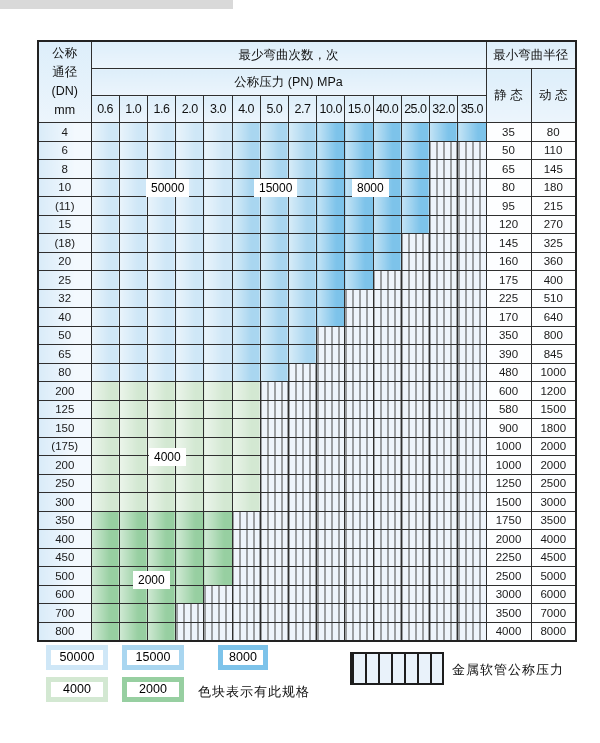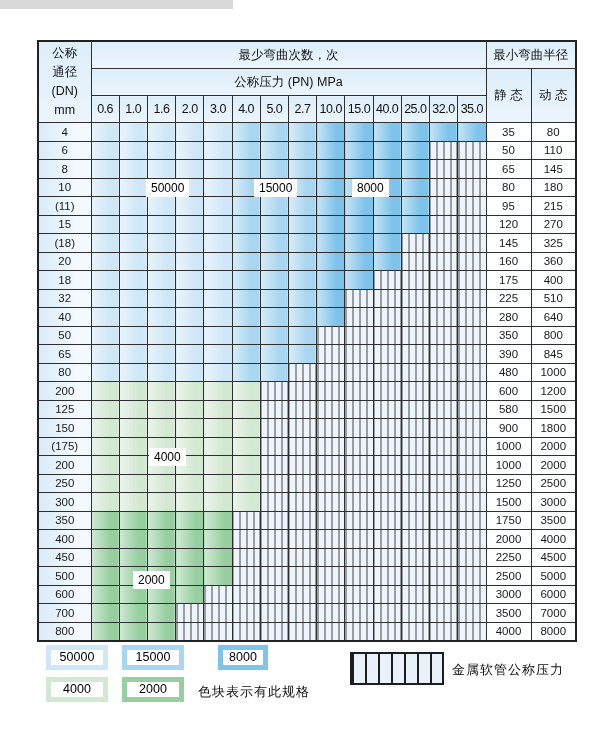--- a/index.html
+++ b/index.html
@@ -238,21 +238,21 @@
           <td class="zone-cell" style="--c: #7dc3ea;"></td>
           <td class="zone-cell" style="--c: #7dc3ea;"></td>
           <td class="zone-cell" style="--c: #7dc3ea;"></td>
           <td class="striped-cell"></td>
           <td class="striped-cell"></td>
           <td class="striped-cell"></td>
           <td class="val-cell">160</td>
           <td class="val-cell">360</td>
         </tr>
         <tr class="data-row">
-          <td class="dn-cell">18</td>
+          <td class="dn-cell">25</td>
           <td class="zone-cell" style="--c: #cfe7f7;"></td>
           <td class="zone-cell" style="--c: #cfe7f7;"></td>
           <td class="zone-cell" style="--c: #cfe7f7;"></td>
           <td class="zone-cell" style="--c: #cfe7f7;"></td>
           <td class="zone-cell" style="--c: #cfe7f7;"></td>
           <td class="zone-cell" style="--c: #a9d6f0;"></td>
           <td class="zone-cell" style="--c: #a9d6f0;"></td>
           <td class="zone-cell" style="--c: #a9d6f0;"></td>
           <td class="zone-cell" style="--c: #7dc3ea;"></td>
           <td class="zone-cell" style="--c: #7dc3ea;"></td>
@@ -291,21 +291,21 @@
           <td class="zone-cell" style="--c: #cfe7f7;"></td>
           <td class="zone-cell" style="--c: #a9d6f0;"></td>
           <td class="zone-cell" style="--c: #a9d6f0;"></td>
           <td class="zone-cell" style="--c: #a9d6f0;"></td>
           <td class="zone-cell" style="--c: #7dc3ea;"></td>
           <td class="striped-cell"></td>
           <td class="striped-cell"></td>
           <td class="striped-cell"></td>
           <td class="striped-cell"></td>
           <td class="striped-cell"></td>
-          <td class="val-cell">280</td>
+          <td class="val-cell">170</td>
           <td class="val-cell">640</td>
         </tr>
         <tr class="data-row">
           <td class="dn-cell">50</td>
           <td class="zone-cell" style="--c: #cfe7f7;"></td>
           <td class="zone-cell" style="--c: #cfe7f7;"></td>
           <td class="zone-cell" style="--c: #cfe7f7;"></td>
           <td class="zone-cell" style="--c: #cfe7f7;"></td>
           <td class="zone-cell" style="--c: #cfe7f7;"></td>
           <td class="zone-cell" style="--c: #a9d6f0;"></td>

